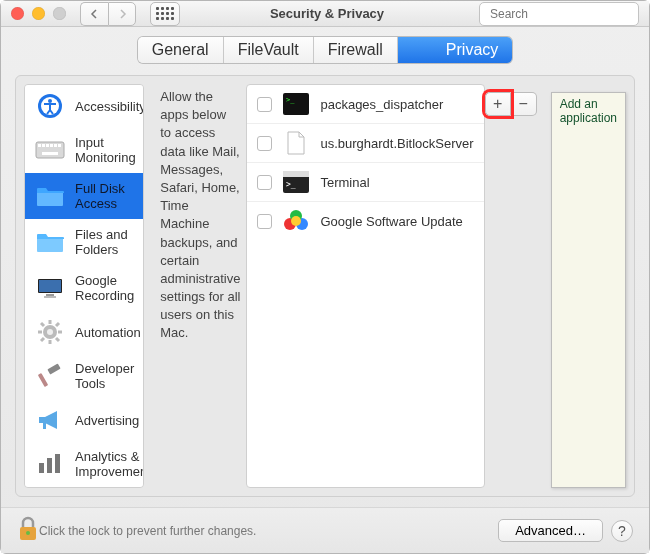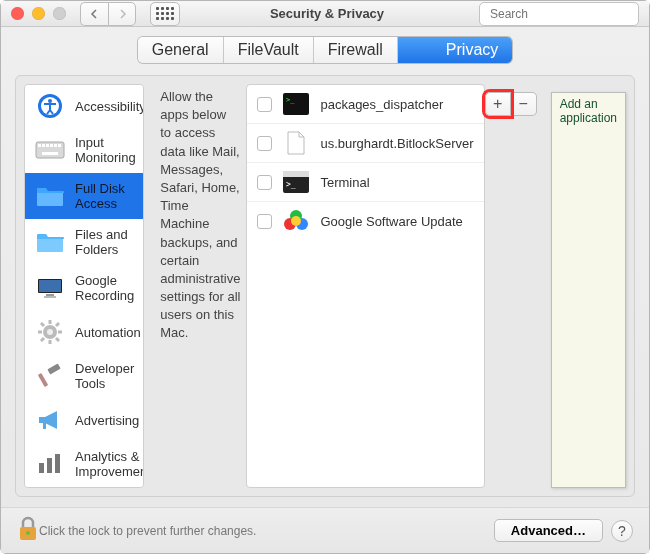--- a/index.html
+++ b/index.html
@@ -189,21 +189,20 @@
     background:linear-gradient(#eee,#e6e6e6);
   }
   .locktext { font-size:12px; color:#777; }
   .adv-btn {
     margin-left:auto;
     padding:3px 16px;
     background:linear-gradient(#fdfdfd,#f0f0f0);
     border:1px solid #bcbcbc;
     border-radius:5px;
     font-size:13px;
-    font-weight:bold;
   }
   .help-btn {
     width:22px; height:22px; border-radius:50%;
     background:linear-gradient(#fdfdfd,#f0f0f0);
     border:1px solid #bcbcbc;
     display:flex; align-items:center; justify-content:center;
     font-size:14px; color:#555; margin-left:8px;
   }
 </style>
 </head>

